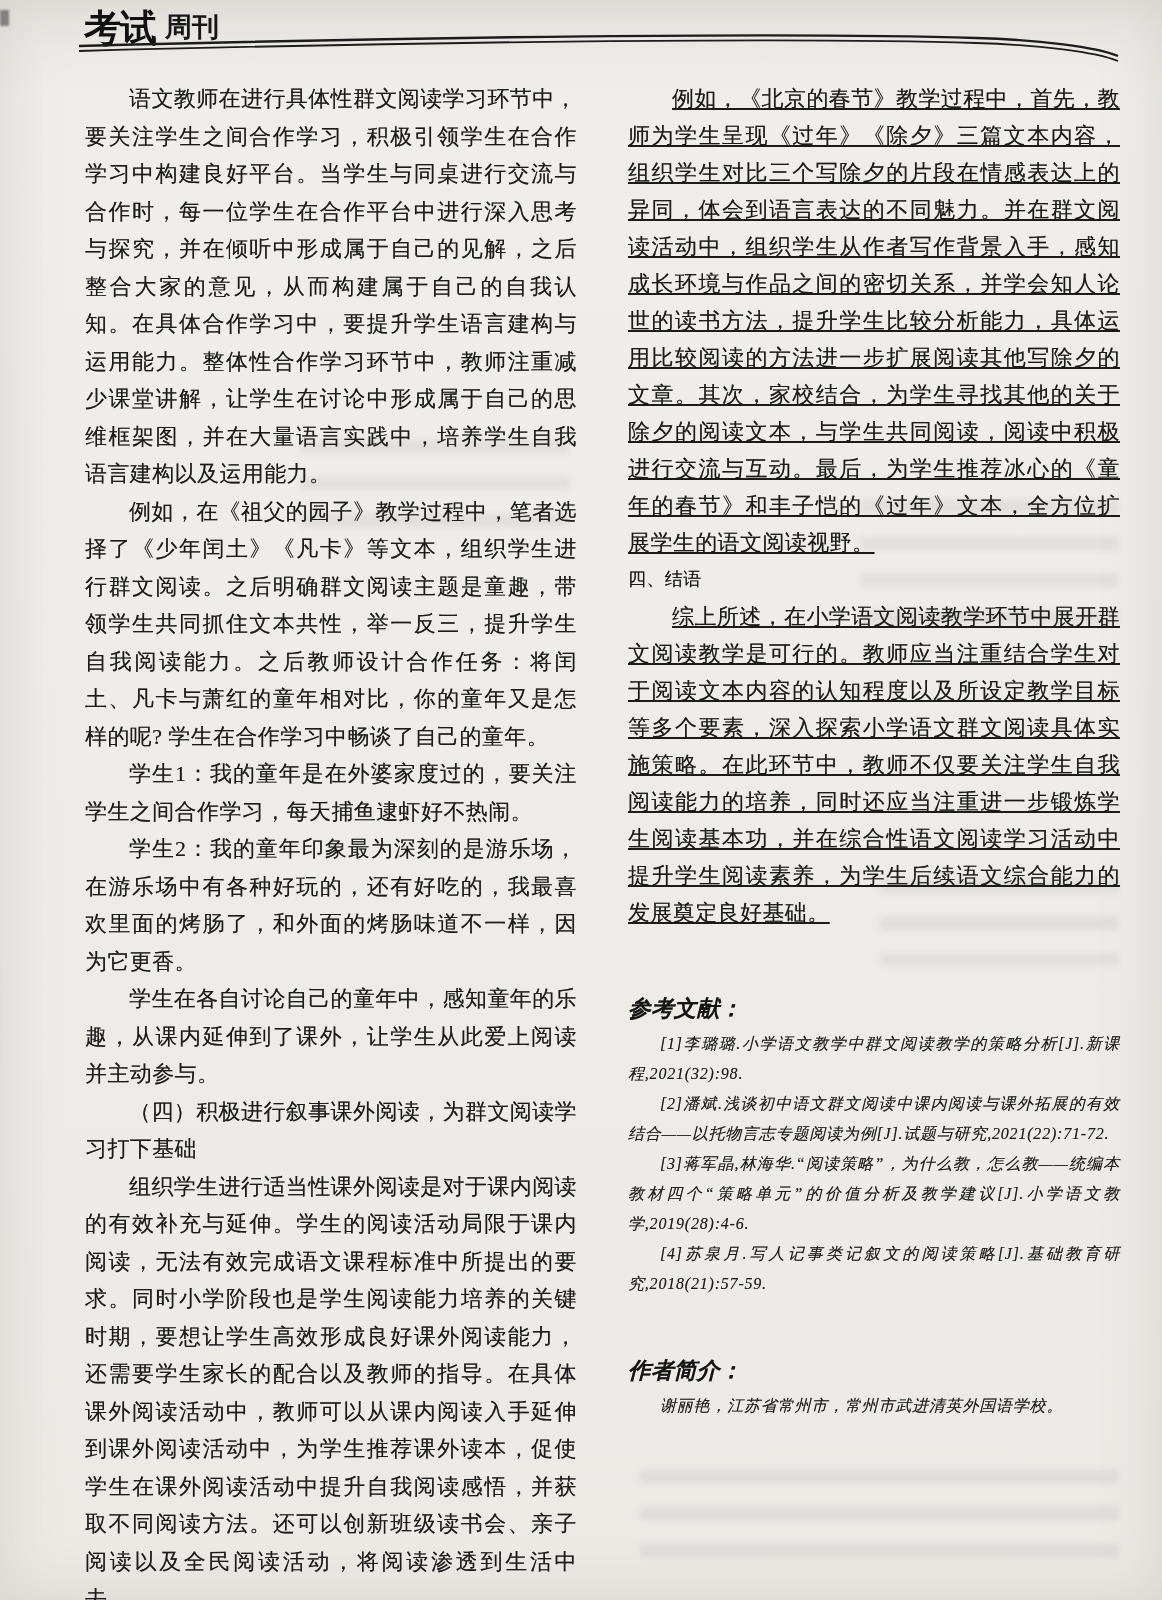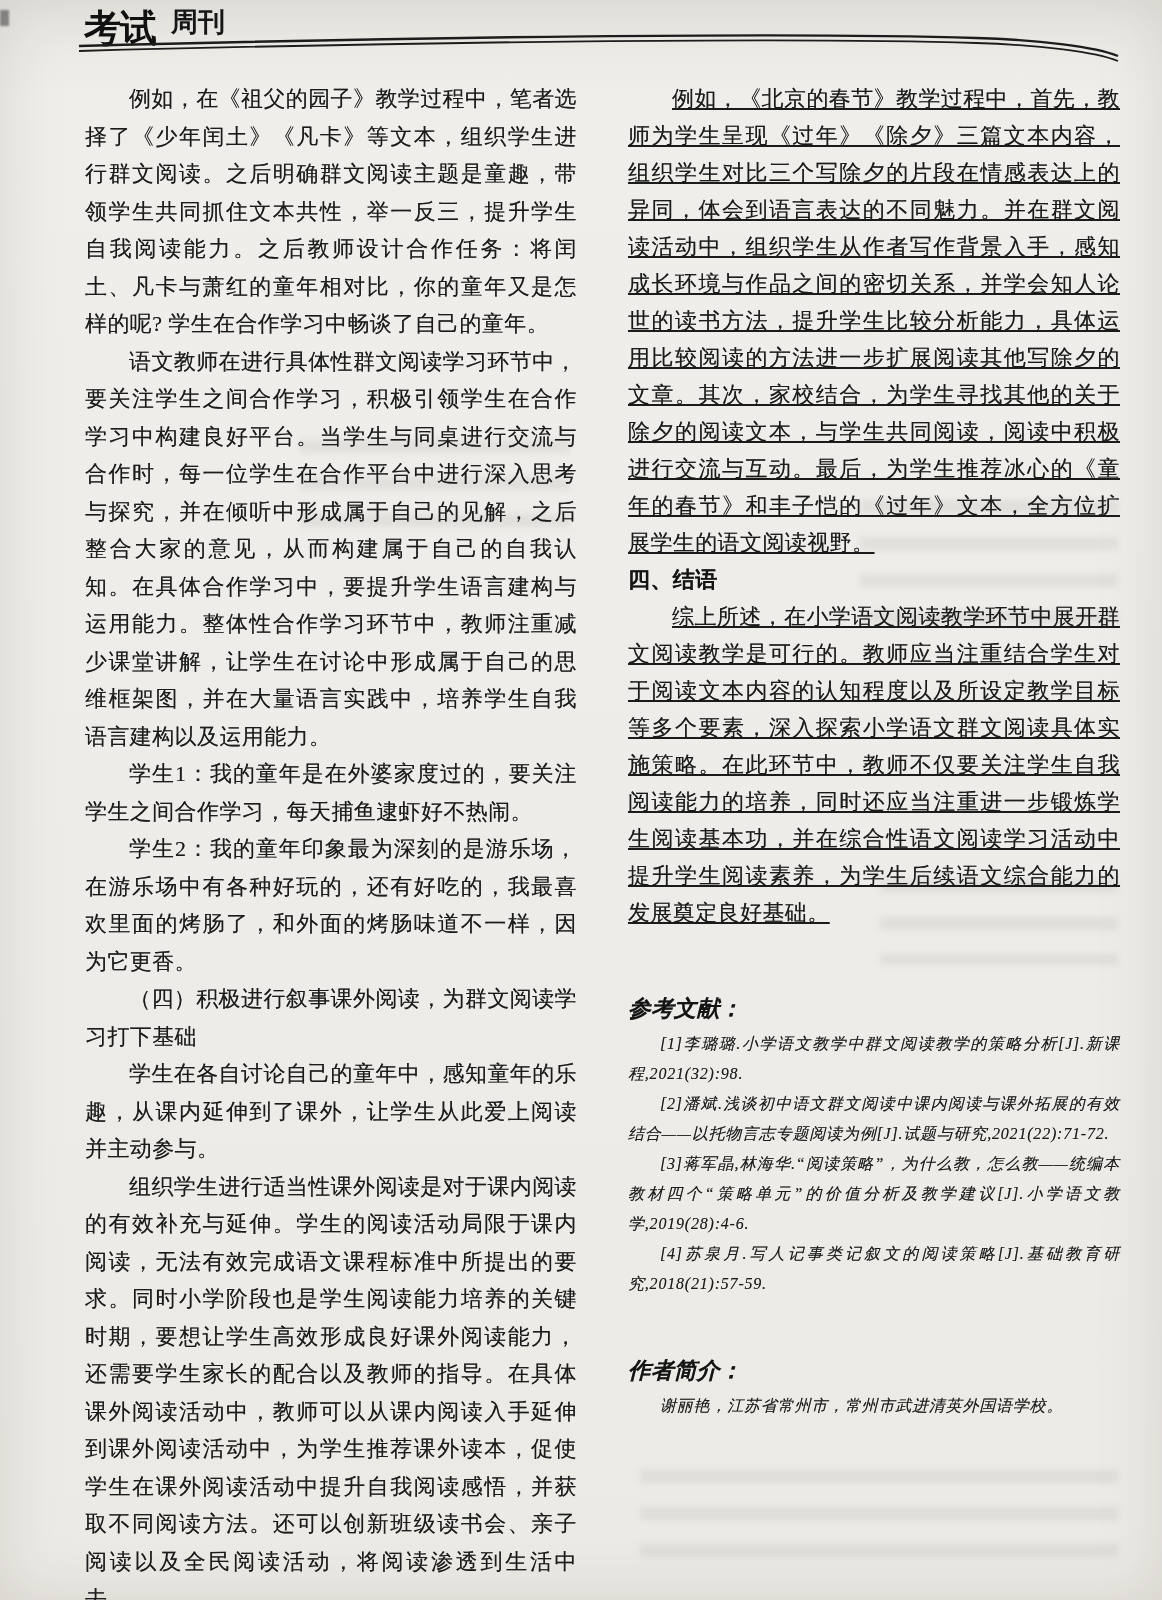--- a/index.html
+++ b/index.html
@@ -12,21 +12,21 @@
     position:relative;
   }
   .page{
     position:absolute;inset:0;
     background:linear-gradient(180deg,#e8e7e2 0%,#efeeea 6%,#edece8 60%,#eceae5 100%);
     box-shadow:inset 0 0 60px rgba(150,145,135,0.25);
   }
   
   .masthead{
     position:absolute;left:84px;top:4px;
-    display:flex;align-items:flex-start;gap:15px;
+    display:flex;align-items:center;gap:9px;
     white-space:nowrap;
   }
   .logo-main{
     font-size:37px;font-weight:900;letter-spacing:-1px;
     color:#111;transform:scaleY(1.02);
     font-family:"Liberation Sans","DejaVu Sans",sans-serif;
   }
   .logo-sub{
     font-size:27px;font-weight:700;color:#161616;padding-bottom:4px;
     font-family:"Liberation Sans","DejaVu Sans",sans-serif;
@@ -42,22 +42,22 @@
   .col-right{left:628px;}
   .col p{margin:0;}
   .body-p{
     line-height:37.5px;
     text-indent:2em;
     color:#1b1b1b;
     text-shadow:0 0 0.5px rgba(20,20,20,0.55);
   }
   .col-right .body-p{line-height:37px;text-decoration:underline;}
   .section-heading{
-    font-weight:700;line-height:37px;text-indent:0;
-    color:#141414;font-size:22px;margin:0;
+    font-weight:400;line-height:37px;text-indent:0;
+    color:#141414;font-size:18px;margin:0;
     text-shadow:0 0 0.5px rgba(20,20,20,0.6);
   }
   
   .refs{margin-top:58px;}
   .refs-label,.author-label{
     font-weight:700;font-style:italic;line-height:40px;
     font-size:22.5px;text-indent:0;color:#141414;
     text-shadow:0 0 0.5px rgba(20,20,20,0.55);
   }
   .ref-item,.author-bio{
@@ -100,26 +100,26 @@
     <path d="M3,16 C340,7 720,2 900,8 C965,10 1020,17 1042,26" fill="none" stroke="#1c1c1c" stroke-width="2.4"></path>
     <path d="M3,21 C340,12 720,7 900,13 C965,15 1020,22 1042,31" fill="none" stroke="#1c1c1c" stroke-width="1.8"></path>
   </svg>
 
   <div class="bleed" style="left:300px;top:440px;width:270px;height:95px;"></div>
   <div class="bleed" style="left:860px;top:500px;width:258px;height:130px;"></div>
   <div class="bleed" style="left:880px;top:880px;width:238px;height:85px;"></div>
   <div class="bleed" style="left:640px;top:1470px;width:478px;height:110px;"></div>
 
   <div class="col col-left">
+    <p class="body-p">语文教师在进行具体性群文阅读学习环节中，要关注学生之间合作学习，积极引领学生在合作学习中构建良好平台。当学生与同桌进行交流与合作时，每一位学生在合作平台中进行深入思考与探究，并在倾听中形成属于自己的见解，之后整合大家的意见，从而构建属于自己的自我认知。在具体合作学习中，要提升学生语言建构与运用能力。整体性合作学习环节中，教师注重减少课堂讲解，让学生在讨论中形成属于自己的思维框架图，并在大量语言实践中，培养学生自我语言建构以及运用能力。</p>
     <p class="body-p">例如，在《祖父的园子》教学过程中，笔者选择了《少年闰土》《凡卡》等文本，组织学生进行群文阅读。之后明确群文阅读主题是童趣，带领学生共同抓住文本共性，举一反三，提升学生自我阅读能力。之后教师设计合作任务：将闰土、凡卡与萧红的童年相对比，你的童年又是怎样的呢? 学生在合作学习中畅谈了自己的童年。</p>
-    <p class="body-p">语文教师在进行具体性群文阅读学习环节中，要关注学生之间合作学习，积极引领学生在合作学习中构建良好平台。当学生与同桌进行交流与合作时，每一位学生在合作平台中进行深入思考与探究，并在倾听中形成属于自己的见解，之后整合大家的意见，从而构建属于自己的自我认知。在具体合作学习中，要提升学生语言建构与运用能力。整体性合作学习环节中，教师注重减少课堂讲解，让学生在讨论中形成属于自己的思维框架图，并在大量语言实践中，培养学生自我语言建构以及运用能力。</p>
     <p class="body-p">学生1：我的童年是在外婆家度过的，要关注学生之间合作学习，每天捕鱼逮虾好不热闹。</p>
     <p class="body-p">学生2：我的童年印象最为深刻的是游乐场，在游乐场中有各种好玩的，还有好吃的，我最喜欢里面的烤肠了，和外面的烤肠味道不一样，因为它更香。</p>
+    <p class="body-p">学生在各自讨论自己的童年中，感知童年的乐趣，从课内延伸到了课外，让学生从此爱上阅读并主动参与。</p>
     <p class="body-p">（四）积极进行叙事课外阅读，为群文阅读学习打下基础</p>
-    <p class="body-p">学生在各自讨论自己的童年中，感知童年的乐趣，从课内延伸到了课外，让学生从此爱上阅读并主动参与。</p>
     <p class="body-p">组织学生进行适当性课外阅读是对于课内阅读的有效补充与延伸。学生的阅读活动局限于课内阅读，无法有效完成语文课程标准中所提出的要求。同时小学阶段也是学生阅读能力培养的关键时期，要想让学生高效形成良好课外阅读能力，还需要学生家长的配合以及教师的指导。在具体课外阅读活动中，教师可以从课内阅读入手延伸到课外阅读活动中，为学生推荐课外读本，促使学生在课外阅读活动中提升自我阅读感悟，并获取不同阅读方法。还可以创新班级读书会、亲子阅读以及全民阅读活动，将阅读渗透到生活中去。</p>
   </div>
 
   <div class="col col-right">
     <p class="body-p">例如，《北京的春节》教学过程中，首先，教师为学生呈现《过年》《除夕》三篇文本内容，组织学生对比三个写除夕的片段在情感表达上的异同，体会到语言表达的不同魅力。并在群文阅读活动中，组织学生从作者写作背景入手，感知成长环境与作品之间的密切关系，并学会知人论世的读书方法，提升学生比较分析能力，具体运用比较阅读的方法进一步扩展阅读其他写除夕的文章。其次，家校结合，为学生寻找其他的关于除夕的阅读文本，与学生共同阅读，阅读中积极进行交流与互动。最后，为学生推荐冰心的《童年的春节》和丰子恺的《过年》文本，全方位扩展学生的语文阅读视野。</p>
     <p class="section-heading">四、结语</p>
     <p class="body-p">综上所述，在小学语文阅读教学环节中展开群文阅读教学是可行的。教师应当注重结合学生对于阅读文本内容的认知程度以及所设定教学目标等多个要素，深入探索小学语文群文阅读具体实施策略。在此环节中，教师不仅要关注学生自我阅读能力的培养，同时还应当注重进一步锻炼学生阅读基本功，并在综合性语文阅读学习活动中提升学生阅读素养，为学生后续语文综合能力的发展奠定良好基础。</p>
 
     <div class="refs">
       <p class="refs-label">参考文献：</p>

